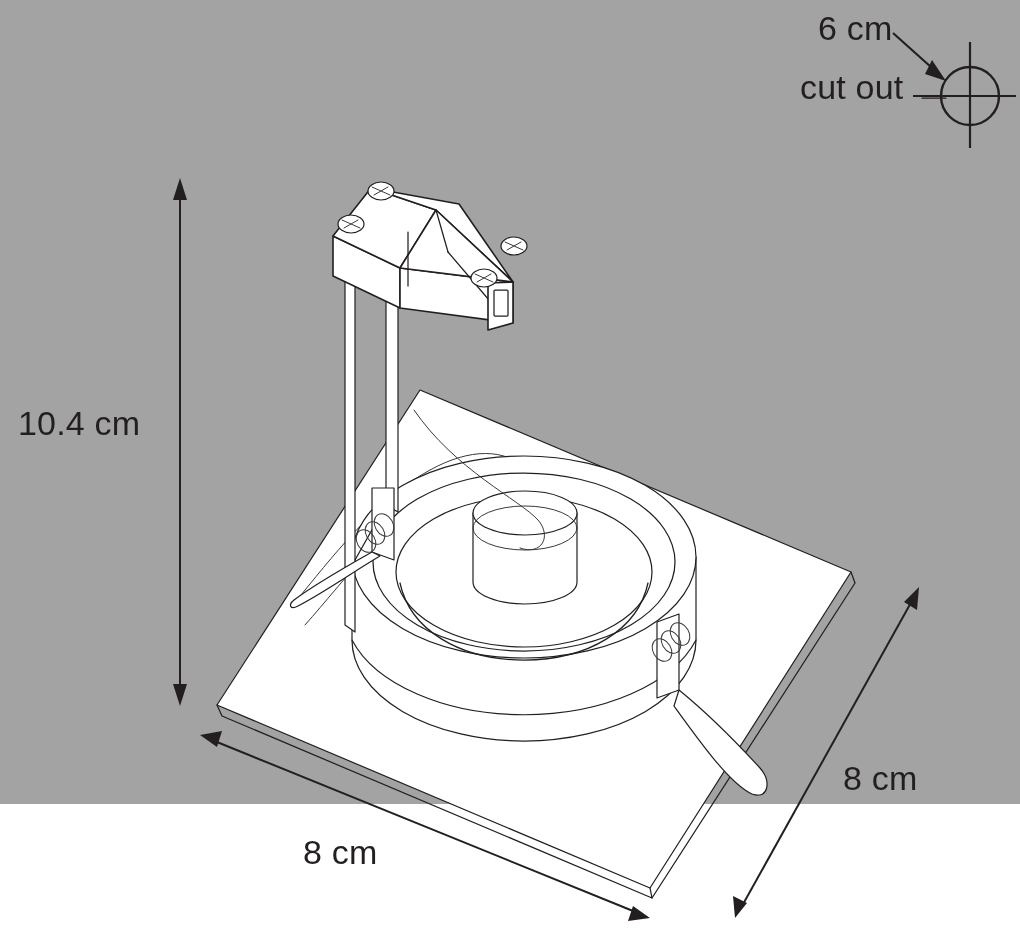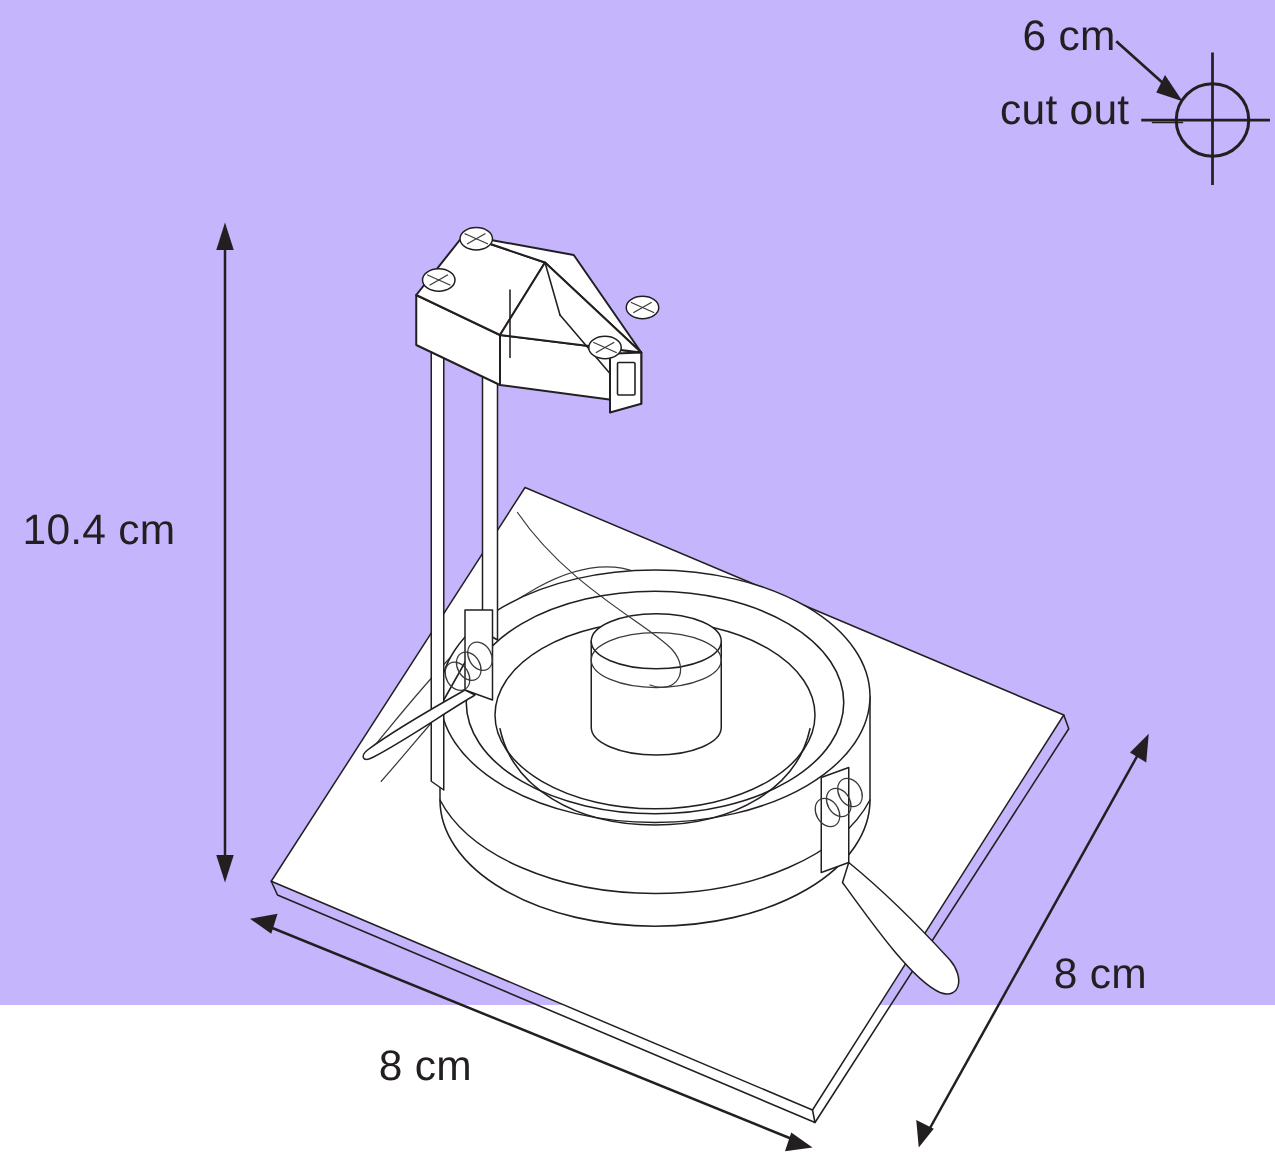--- a/index.html
+++ b/index.html
@@ -12,21 +12,21 @@
     width: 1020px;
     height: 936px;
     font-family: "Liberation Sans", sans-serif;
     overflow: hidden;
     position: relative;
   }
   #drawing-root {
     position: relative;
     width: 1020px;
     height: 804px;
-    background: #c4b5fd;
+    background: #a3a3a3;
   }
   #drawing-svg {
     position: absolute;
     left: 0;
     top: 0;
     width: 1020px;
     height: 936px;
     display: block;
   }
   .dim-text {

